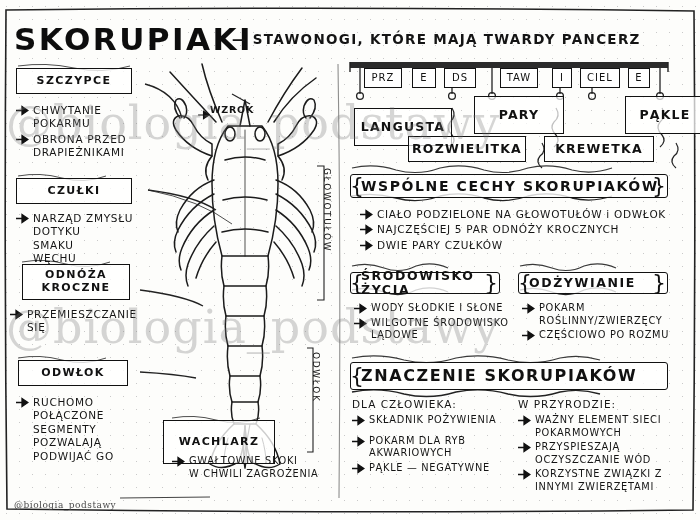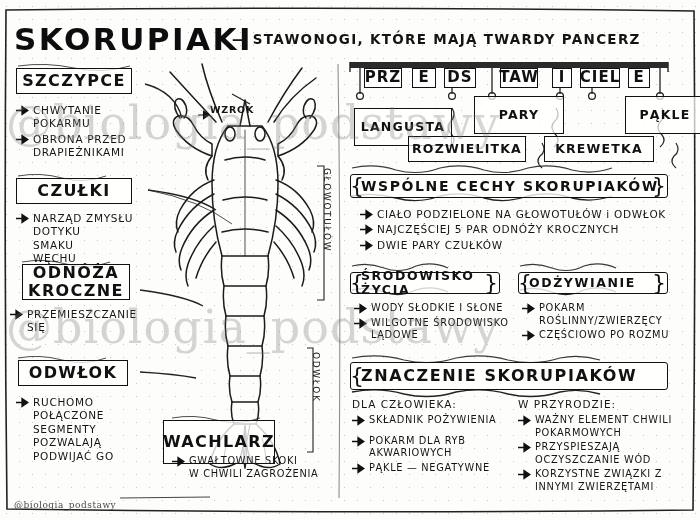--- a/index.html
+++ b/index.html
@@ -50,21 +50,21 @@
   .box {
     position: absolute;
     border: 1.6px solid #111;
     background: rgba(255,255,255,0.78);
     display: flex;
     align-items: center;
     justify-content: center;
     z-index: 20;
   }
   .box .lbl {
-    font-size: 16px;
+    font-size: 11px;
     font-weight: 600;
     letter-spacing: 1.4px;
     text-align: center;
     color: #111;
   }
   .box::before, .box::after { content: none; }
 
   
   .banner {
     position: absolute;
@@ -174,23 +174,23 @@
   .hdrcell {
     position: absolute;
     border: 1.4px solid #111;
     background: #fff;
     display: flex;
     align-items: center;
     justify-content: center;
     z-index: 23;
   }
   .hdrcell .lbl {
-    font-size: 15px;
+    font-size: 10px;
     letter-spacing: 1px;
-    font-weight: 700;
+    font-weight: 400;
     color: #111;
   }
 
   .colhead {
     position: absolute;
     font-size: 10.5px;
     letter-spacing: 1px;
     color: #141414;
     z-index: 22;
   }
@@ -567,21 +567,21 @@
       </svg>
       <span class="btxt sm hw">PĄKLE — NEGATYWNE</span>
     </div>
   </div>
 
   <div class="blist" style="left:518px; top:414px; width:172px;">
     <div class="bitem">
       <svg class="arrow" viewBox="0 0 13 11">
         <path d="M0 5.5 L7 5.5 M6 1.5 L12 5.5 L6 9.5 Z" fill="#111" stroke="#111" stroke-width="1.3"></path>
       </svg>
-      <span class="btxt sm hw">WAŻNY ELEMENT CHWILI
+      <span class="btxt sm hw">WAŻNY ELEMENT SIECI
   POKARMOWYCH</span>
     </div>
     <div class="bitem">
       <svg class="arrow" viewBox="0 0 13 11">
         <path d="M0 5.5 L7 5.5 M6 1.5 L12 5.5 L6 9.5 Z" fill="#111" stroke="#111" stroke-width="1.3"></path>
       </svg>
       <span class="btxt sm hw">PRZYSPIESZAJĄ
   OCZYSZCZANIE WÓD</span>
     </div>
     <div class="bitem">

